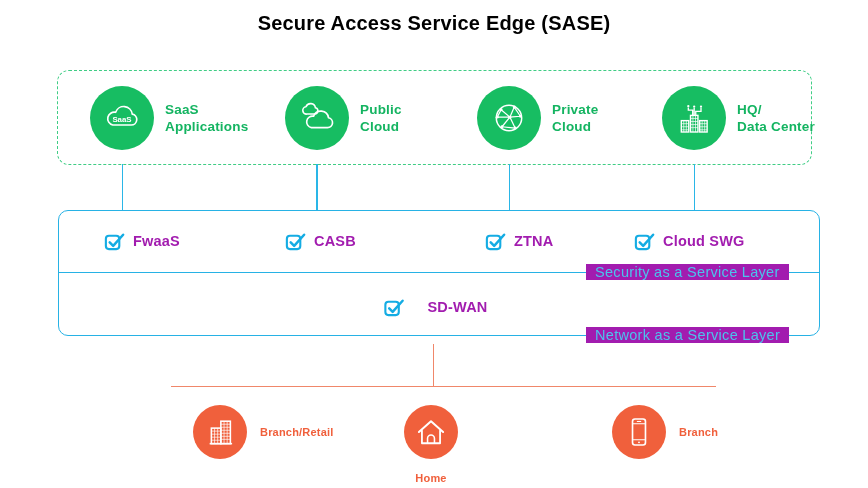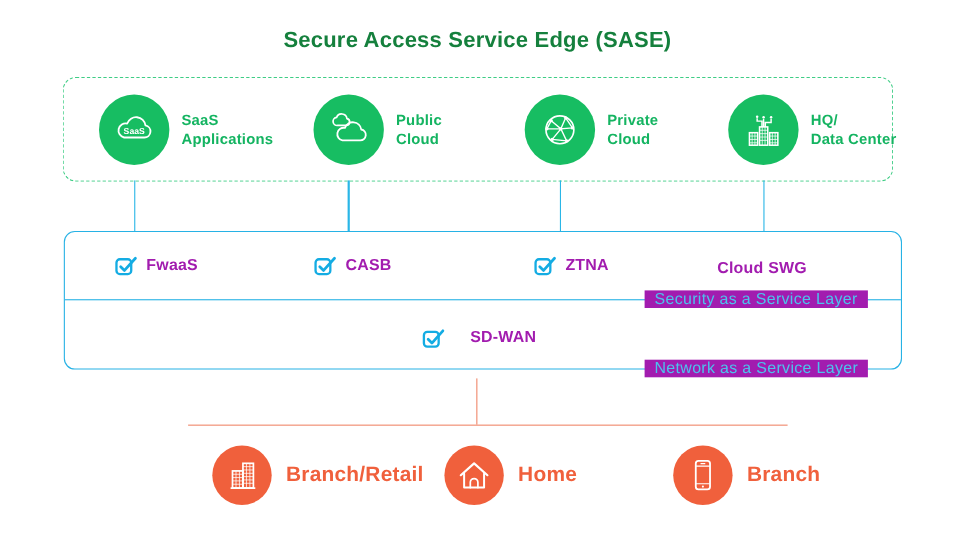--- a/index.html
+++ b/index.html
@@ -1,19 +1,19 @@
 <!DOCTYPE html>
 <html><head>
 <meta charset="utf-8">
 <style>
   html,body{margin:0;padding:0;background:#fff;}
   .page{position:relative;width:868px;height:488px;background:#fff;overflow:hidden;
         font-family:"Liberation Sans",sans-serif;}
-  .title{position:absolute;top:26px;left:0;width:100%;text-align:center;
-         font-size:20px;font-weight:700;color:#15803d;letter-spacing:.2px;}
+  .title{position:absolute;top:12px;left:0;width:100%;text-align:center;
+         font-size:20px;font-weight:700;color:#000000;letter-spacing:.2px;}
 
   
   .cloud-zone{position:absolute;left:57px;top:70px;width:753px;height:93px;
               border:1px dashed #3fcd85;border-radius:12px;}
   .cloud-item{position:absolute;display:flex;align-items:center;gap:11px;}
   .gcircle{width:64px;height:64px;border-radius:50%;background:#17bd62;
            display:flex;align-items:center;justify-content:center;flex:0 0 auto;}
   .glabel{color:#14b461;font-size:13.5px;font-weight:700;line-height:17px;letter-spacing:.2px;}
 
   
@@ -32,21 +32,21 @@
                font-weight:500;padding:0 9px;letter-spacing:.3px;line-height:16px;}
   .layer-security{left:586px;top:264px;}
   .layer-network{left:586px;top:327px;text-align:center;}
   .sdwan{position:absolute;left:435px;top:295px;transform:translateX(-50%);
          display:flex;align-items:center;gap:22px;}
 
   
   .edge-item{position:absolute;display:flex;align-items:center;gap:13px;top:405px;}
   .ocircle{width:54px;height:54px;border-radius:50%;background:#f0603c;
            display:flex;align-items:center;justify-content:center;flex:0 0 auto;}
-  .olabel{color:#f0603c;font-size:19px;font-weight:700;letter-spacing:.2px;}
+  .olabel{color:#f0603c;font-size:11px;font-weight:700;letter-spacing:.2px;}
 
   svg{display:block;}
 </style>
 </head>
 <body>
 
 <div class="page">
 
   <div class="title">Secure Access Service Edge (SASE)</div>
 
@@ -149,21 +149,21 @@
     </svg>
     <span class="slabel">CASB</span>
   </div>
   <div class="service-item" style="left:484px;">
     <svg width="23" height="23" viewBox="0 0 24 24">
       <rect x="3" y="7" width="14" height="14" rx="3.2" fill="none" stroke="#14ace3" stroke-width="2.2"></rect>
       <path d="M7 14l3.6 3.6L21 6" fill="none" stroke="#14ace3" stroke-width="2.6" stroke-linecap="round" stroke-linejoin="round"></path>
     </svg>
     <span class="slabel">ZTNA</span>
   </div>
-  <div class="service-item" style="left:652px;flex-direction:column;">
+  <div class="service-item" style="left:633px;">
     <svg width="23" height="23" viewBox="0 0 24 24">
       <rect x="3" y="7" width="14" height="14" rx="3.2" fill="none" stroke="#14ace3" stroke-width="2.2"></rect>
       <path d="M7 14l3.6 3.6L21 6" fill="none" stroke="#14ace3" stroke-width="2.6" stroke-linecap="round" stroke-linejoin="round"></path>
     </svg>
     <span class="slabel">Cloud SWG</span>
   </div>
 
   <div class="layer-label layer-security">Security as a Service  Layer</div>
 
   <div class="sdwan">
@@ -189,21 +189,21 @@
         </g>
         <g stroke="#fff" stroke-width=".8" fill="none">
           <path d="M15.7 17.5v18 M19.3 17.5v18 M12 21h11 M12 24.5h11 M12 28h11 M12 31.5h11"></path>
           <path d="M26.7 9.5v26 M30.3 9.5v26 M23 13h11 M23 16.5h11 M23 20h11 M23 23.5h11 M23 27h11 M23 30.5h11"></path>
         </g>
       </svg>
     </div>
     <span class="olabel">Branch/Retail</span>
   </div>
 
-  <div class="edge-item" style="left:404px;">
+  <div class="edge-item" style="left:404px;flex-direction:column;">
     <div class="ocircle">
       <svg width="38" height="38" viewBox="0 0 44 44">
         <g fill="none" stroke="#fff" stroke-linecap="round" stroke-linejoin="round">
           <path stroke-width="2.3" d="M8 22 22 9.5 36 22"></path>
           <path stroke-width="2.1" d="M11.5 20.5V35h21V20.5"></path>
           <path stroke-width="1.8" d="M18 35v-5.5a4 4 0 0 1 8 0V35"></path>
         </g>
       </svg>
     </div>
     <span class="olabel">Home</span>

